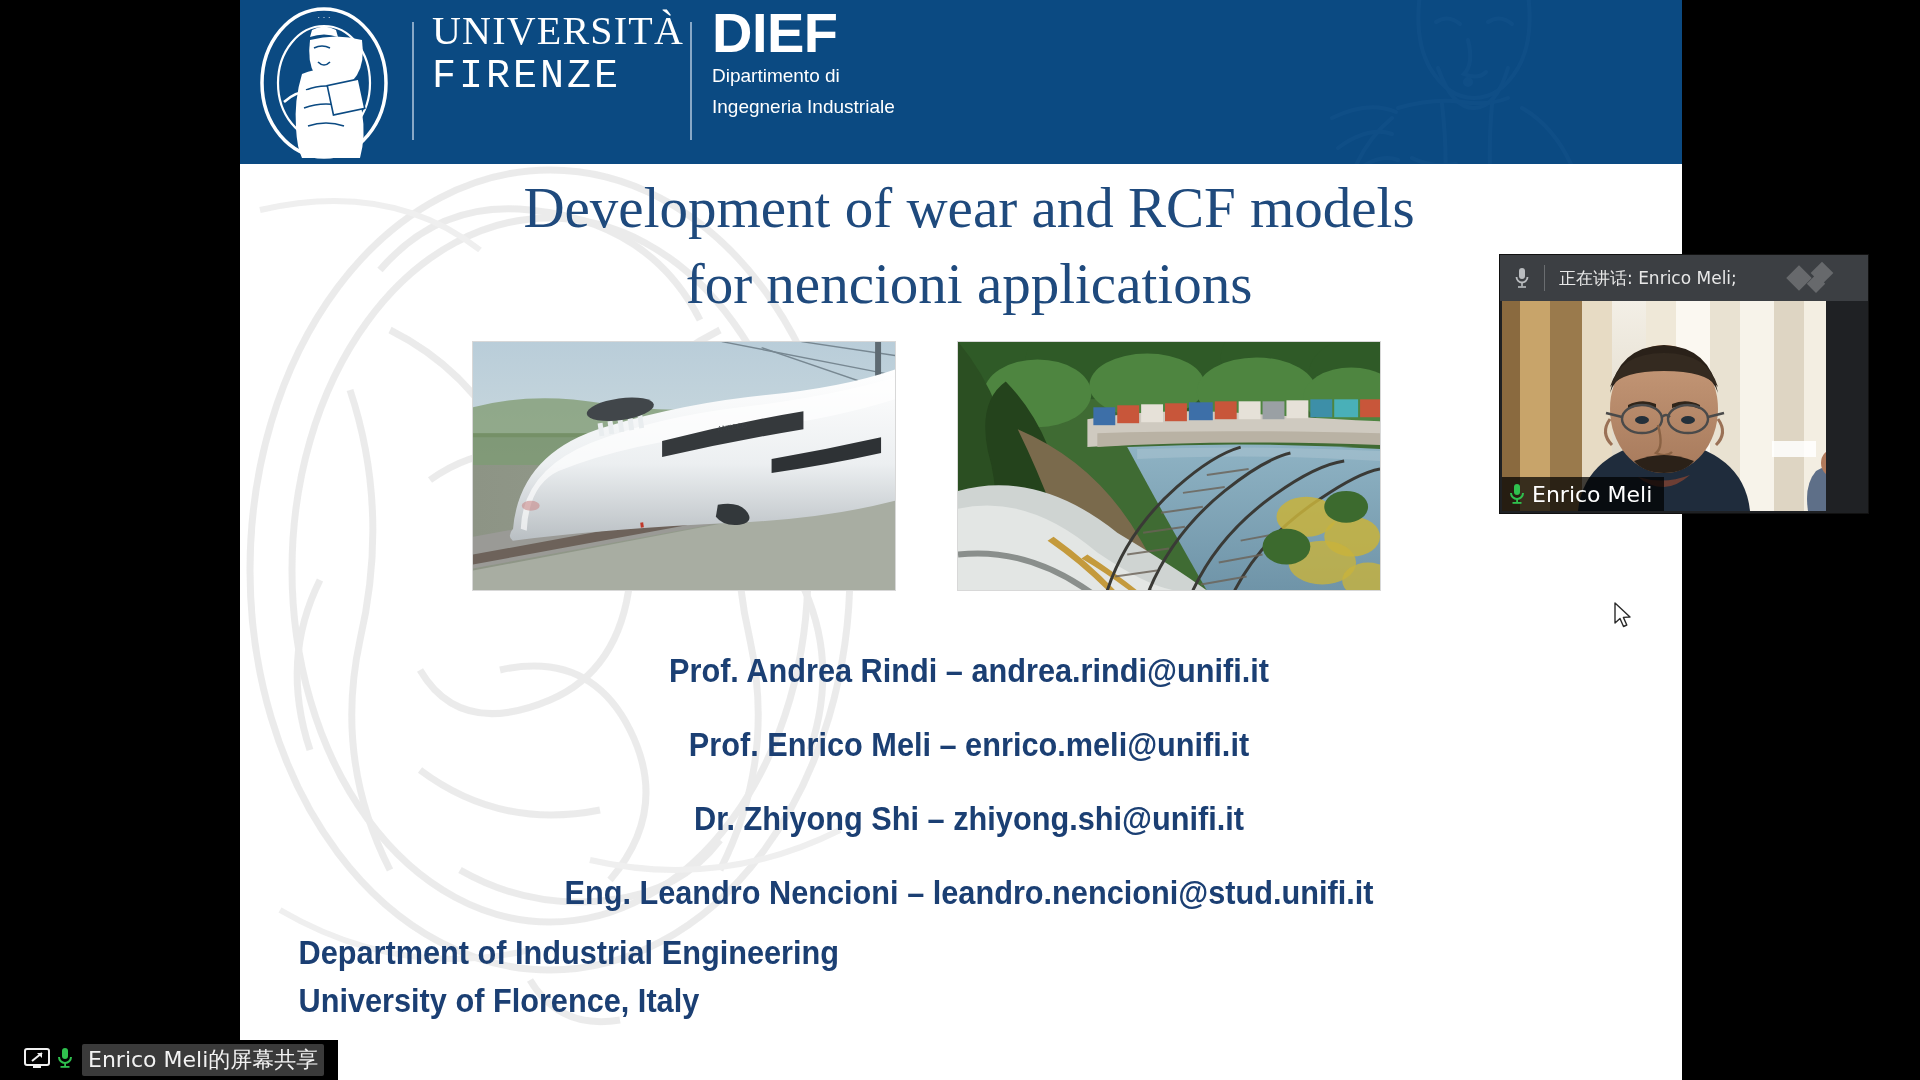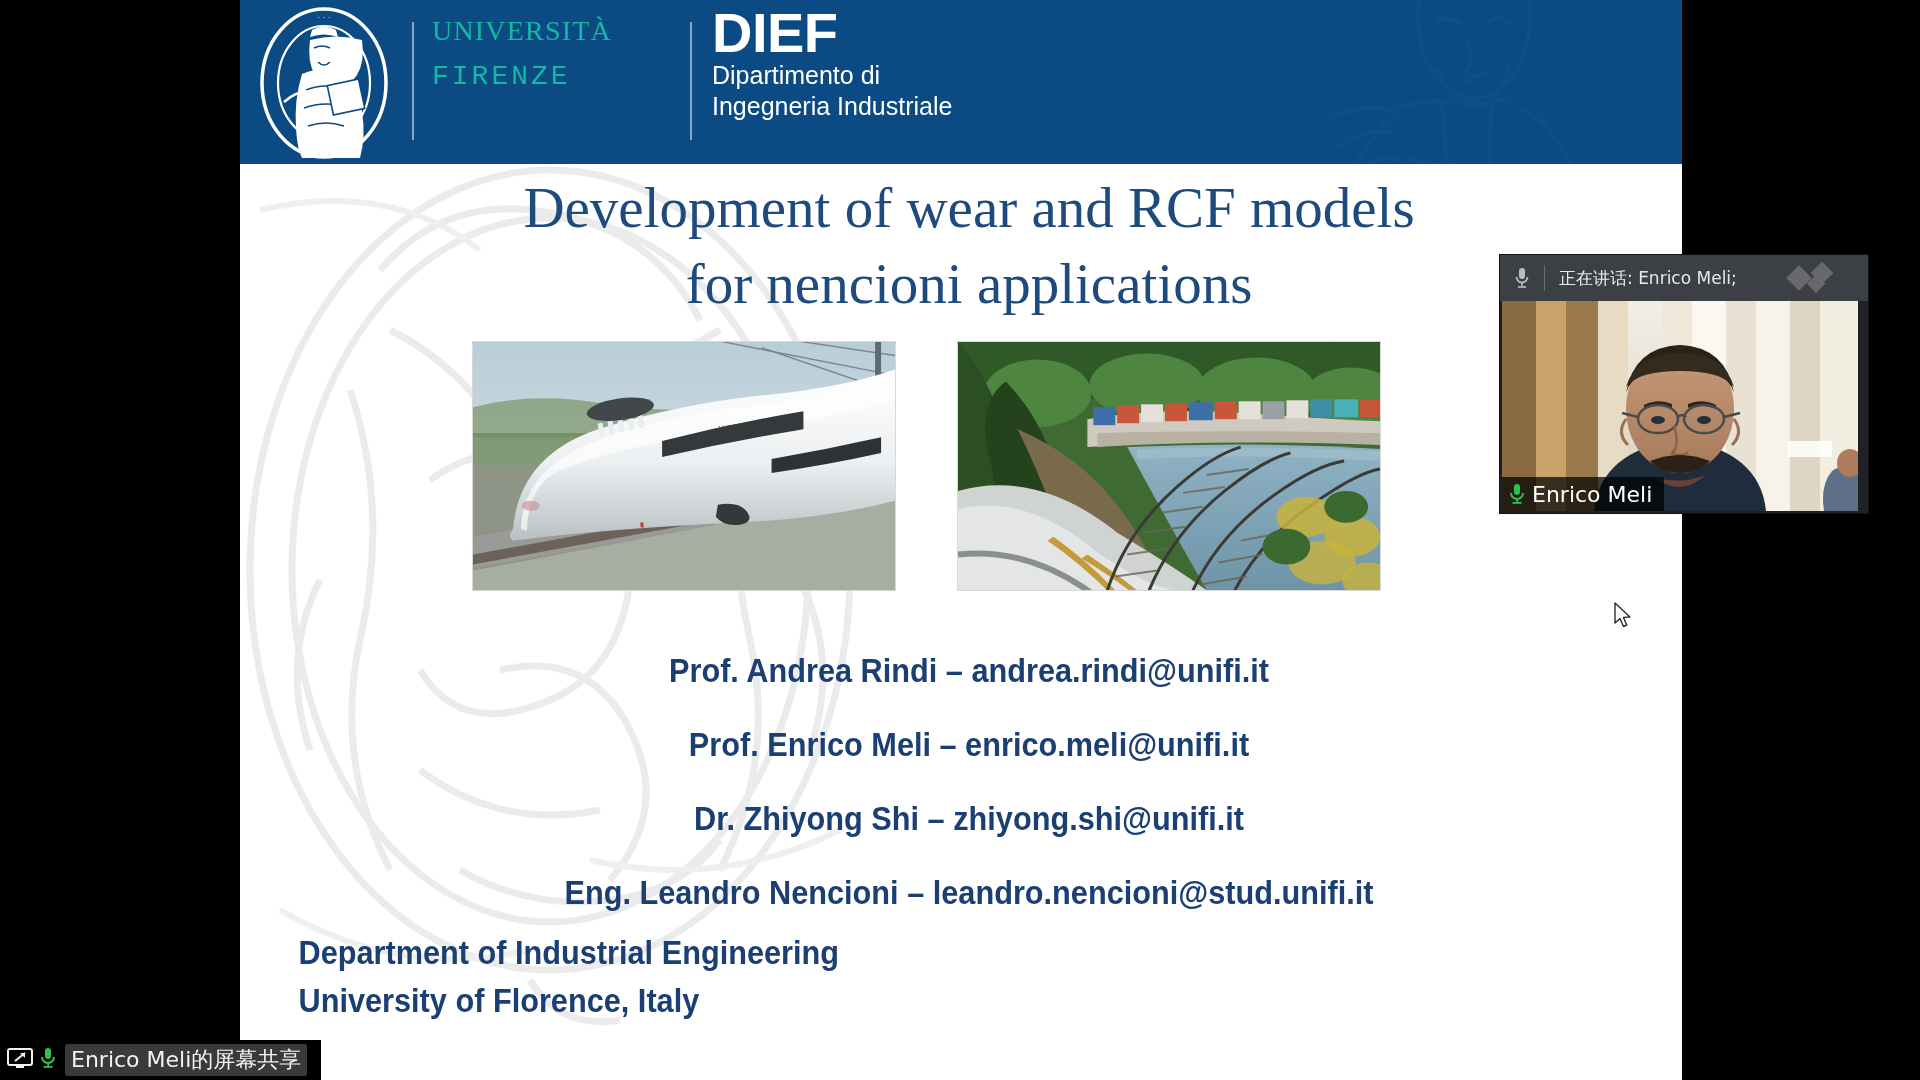--- a/index.html
+++ b/index.html
@@ -30,32 +30,32 @@
   #seal { position:absolute; left:14px; top:4px; width:140px; height:158px; }
 
   .hdr-divider {
     position:absolute; top:22px; width:2px; height:118px; background:#9fb8d4; opacity:.85;
   }
   #div1 { left:172px; }
   #div2 { left:450px; }
 
   #uni-name {
     position:absolute; left:192px; top:8px; width:250px;
-    color:#14b8a6; font-family:"Liberation Serif", serif;
-    font-size:28px; line-height:46px; letter-spacing:1.2px;
+    color:#ffffff; font-family:"Liberation Serif", serif;
+    font-size:40px; line-height:46px; letter-spacing:1.2px;
   }
   #uni-name div { white-space:nowrap; }
   #uni-name .l3 { letter-spacing:3px;font-family:Liberation Mono, monospace; }
 
   #dief-block { position:absolute; left:472px; top:10px; color:#ffffff; }
   #dief-title {
     font-size:56px; font-weight:bold; letter-spacing:-.5px; line-height:46px;
   }
   #dief-sub {
-    font-size:25px; line-height:31px; margin-top:4px; font-weight:400;
+    font-size:19px; line-height:31px; margin-top:4px; font-weight:400;
   }
 
   
   #slide-body { position:absolute; left:8px; top:164px; width:1442px; height:916px; }
 
   #slide-title {
     position:absolute; left:0; right:0; top:6px;
     text-align:center; color:#1f4a7d;
     font-family:"Liberation Serif", serif;
     font-size:57px; line-height:76px; font-weight:400;
@@ -99,39 +99,39 @@
   }
   #mic-top-icon { width:44px; display:flex; justify-content:center; align-items:center; }
   #topbar-sep { width:1px; height:26px; background:#6a6d70; }
   #speaking-label {
     color:#e8e8e8; font-size:17px; margin-left:14px; white-space:nowrap;
     font-family:"DejaVu Sans","Liberation Sans", sans-serif;
   }
   #topbar-diamonds { position:absolute; right:26px; top:6px; opacity:.22; }
 
   #video-feed {
-    position:absolute; left:2px; top:46px; width:356px; height:210px;
+    position:absolute; left:2px; top:46px; width:324px; height:210px;
     overflow:hidden; background:#6b5a3e;
   }
   #video-feed svg { display:block; width:100%; height:100%; }
 
   #video-namebar {
     position:absolute; left:0; bottom:0; height:34px;
     background:rgba(0,0,0,.72); display:flex; align-items:center;
     padding:0 12px 0 6px;
   }
   #video-name {
     color:#fff; font-size:22px; margin-left:6px; white-space:nowrap;
     font-family:"DejaVu Sans","Liberation Sans", sans-serif;
   }
 
   
   #taskbar {
     position:absolute; left:0; bottom:0; height:40px;
-    display:flex; align-items:center; padding:0 14px 0 7px;
+    display:flex; align-items:center; padding:0 14px 0 24px;
     background:#000;
   }
   #taskbar-label {
     color:#f2f2f2; font-size:22px; margin-left:8px; white-space:nowrap;
     font-family:"DejaVu Sans","Liberation Sans", sans-serif;
     background:#3a3a3a; padding:1px 6px; border-radius:2px;
   }
 
   
   #cursor { position:absolute; left:1613px; top:602px; width:22px; height:28px; }

